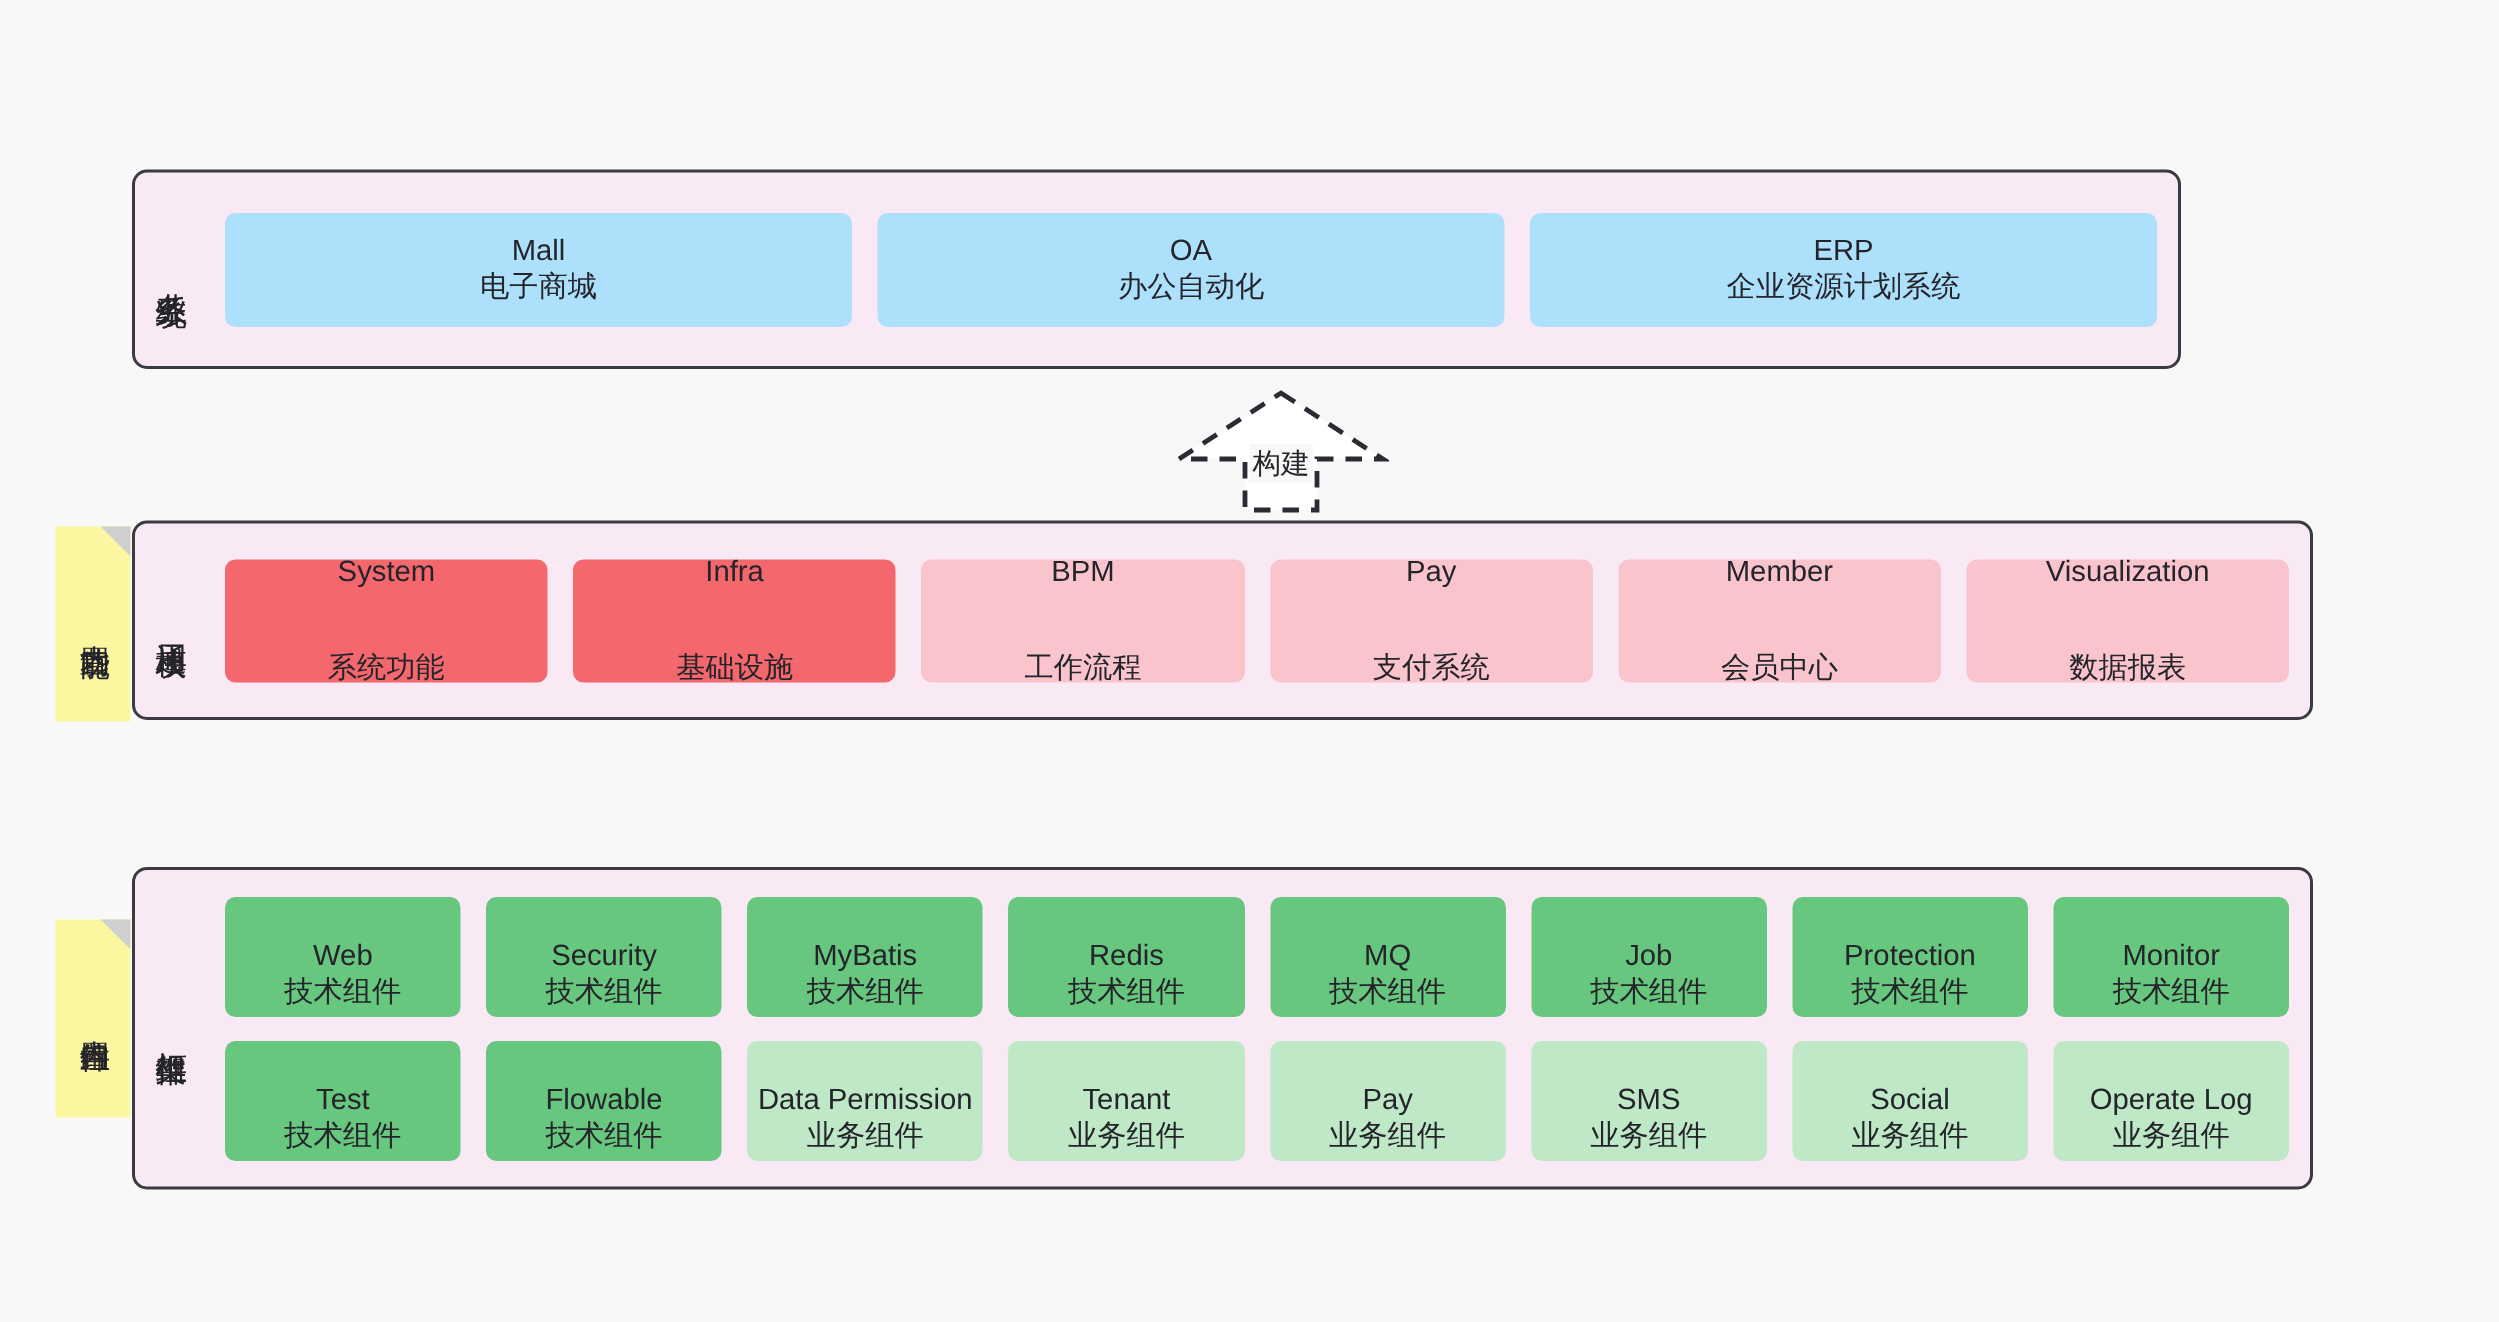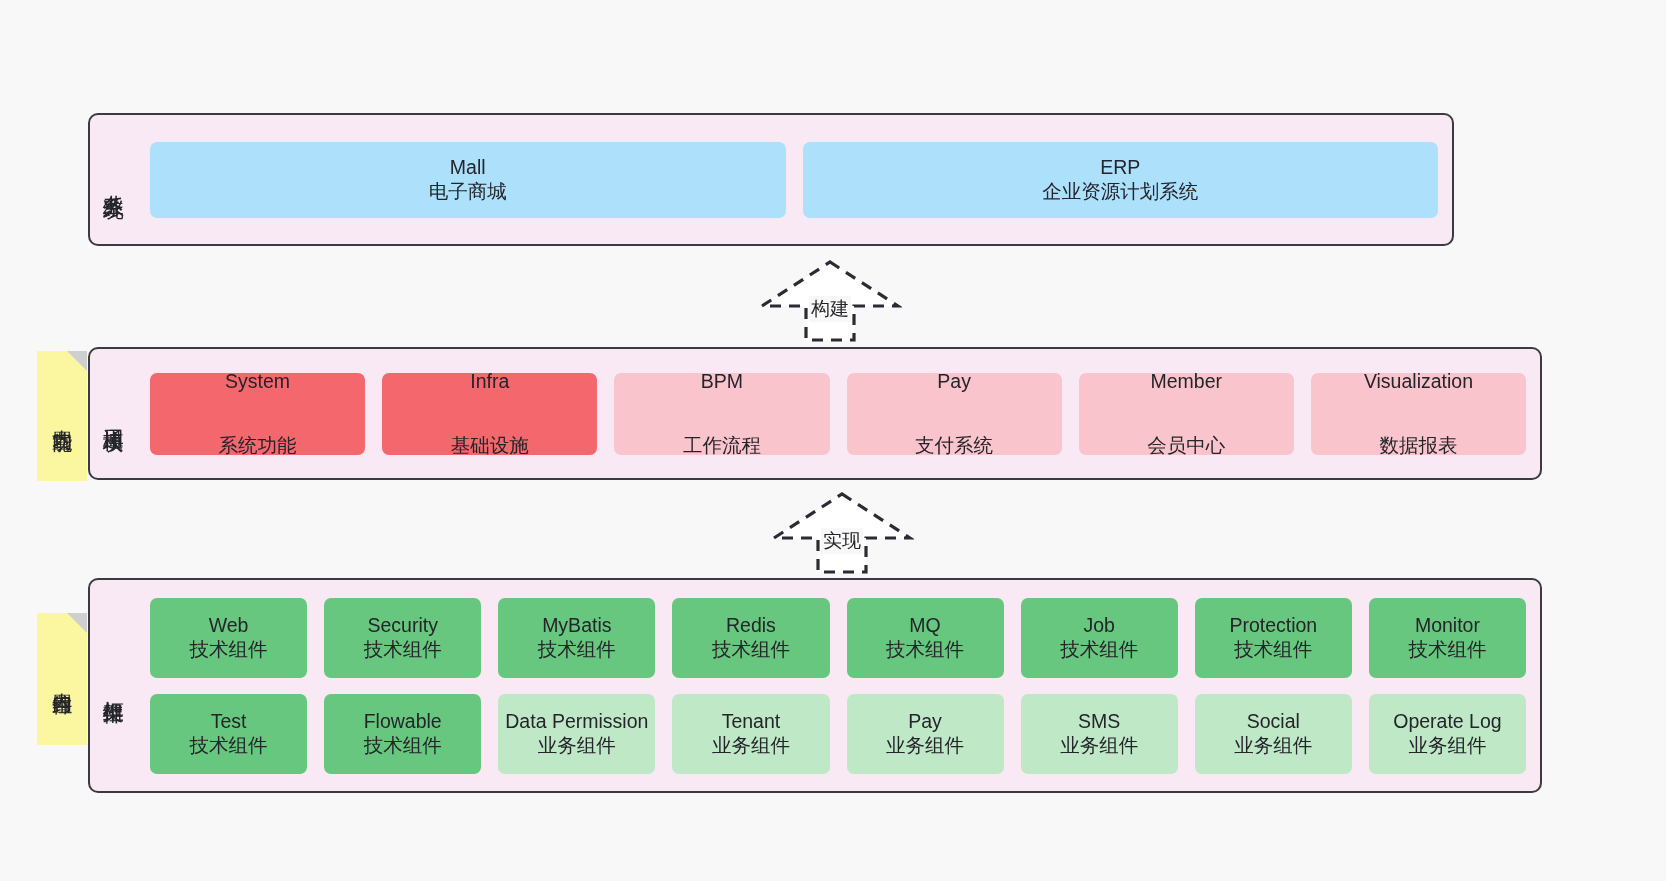--- a/index.html
+++ b/index.html
@@ -65,21 +65,21 @@
     text-align: center;
     color: #24242b;
     line-height: 1.22;
     padding: 4px 6px;
   }
   .card .t1 { font-size: 19.5px; }
   .card .t2 { font-size: 19.5px; }
 
   .h-biz   { height: 76px; }
   .h-mod   { height: 82px; gap: 40px; }
-  .h-frame { height: 80px; }
+  .h-frame { height: 80px; justify-content: flex-end; }
 
   .c-blue       { background: #ade0fb; }
   .c-red        { background: #f4676d; }
   .c-pink       { background: #fac4cd; }
   .c-green      { background: #68c77e; }
   .c-lightgreen { background: #bfe8c6; }
 
   
   .sticky {
     position: absolute;
@@ -124,28 +124,32 @@
 
   <div class="layer" style="left:88px; top:113px; width:1366px; height:133px;">
     <div class="layer-caption">业务系统</div>
     <div class="layer-body">
       <div class="row">
         <div class="card c-blue h-biz">
           <span class="t1">Mall</span>
           <span class="t2">电子商城</span>
         </div>
         <div class="card c-blue h-biz">
+          <span class="t1">OA</span>
+          <span class="t2">办公自动化</span>
+        </div>
+        <div class="card c-blue h-biz">
           <span class="t1">ERP</span>
           <span class="t2">企业资源计划系统</span>
         </div>
       </div>
     </div>
   </div>
 
-  <div class="arrow-wrap" style="left:758px; top:258px; width:144px; height:86px;">
+  <div class="arrow-wrap" style="left:782px; top:258px; width:144px; height:86px;">
     <svg width="144" height="86" viewBox="0 0 144 86">
       <polygon points="72,4 140,48 96,48 96,82 48,82 48,48 4,48" fill="#ffffff" stroke="#2b2b33" stroke-width="3.2" stroke-dasharray="11 8" stroke-linejoin="miter"></polygon>
     </svg>
     <span class="arrow-label" style="top:38px;">构建</span>
   </div>
 
   <div class="sticky" style="left:37px; top:351px; height:130px;">
     <span class="fold"></span>
     <span>内置功能</span>
   </div>
@@ -175,26 +179,20 @@
           <span class="t2">会员中心</span>
         </div>
         <div class="card c-pink h-mod">
           <span class="t1">Visualization</span>
           <span class="t2">数据报表</span>
         </div>
       </div>
     </div>
   </div>
 
-  <div class="arrow-wrap" style="left:770px; top:490px; width:144px; height:86px;">
-    <svg width="144" height="86" viewBox="0 0 144 86">
-      <polygon points="72,4 140,48 96,48 96,82 48,82 48,48 4,48" fill="#ffffff" stroke="#2b2b33" stroke-width="3.2" stroke-dasharray="11 8" stroke-linejoin="miter"></polygon>
-    </svg>
-    <span class="arrow-label" style="top:38px;">实现</span>
-  </div>
 
   <div class="sticky" style="left:37px; top:613px; height:132px;">
     <span class="fold"></span>
     <span>内置组件</span>
   </div>
 
   <div class="layer" style="left:88px; top:578px; width:1454px; height:215px;">
     <div class="layer-caption">框架组件</div>
     <div class="layer-body">
 

